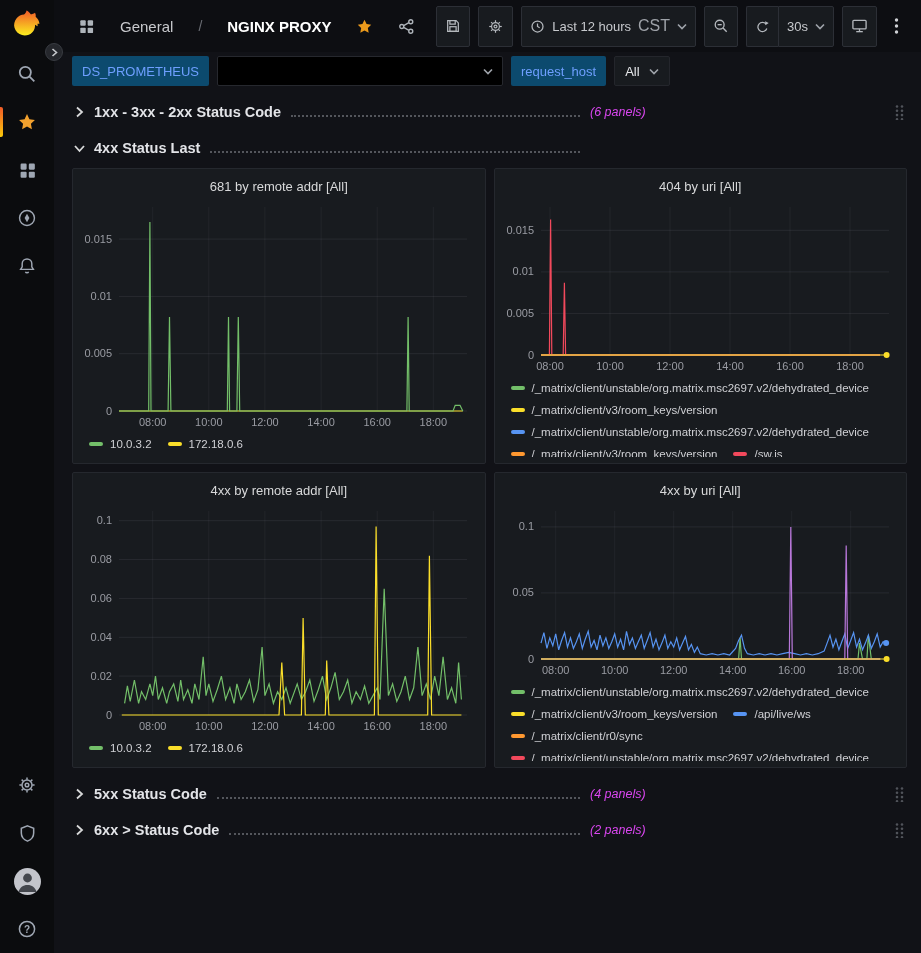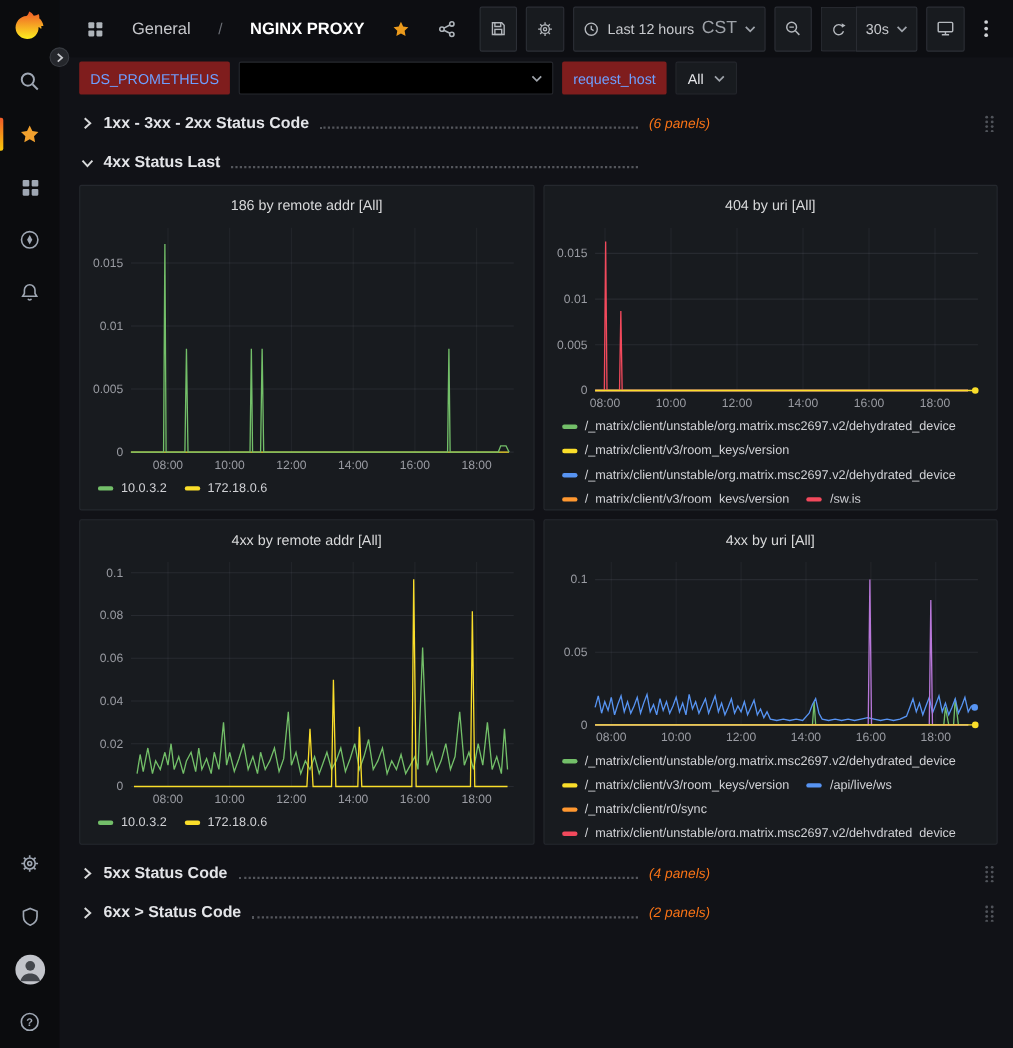--- a/index.html
+++ b/index.html
@@ -24,31 +24,31 @@
   .crumb .iconbtn{cursor:pointer}
   .hdr-actions{margin-left:auto;display:flex;align-items:center;gap:8px}
   .hbtn{height:41px;min-width:32px;padding:0 8px;background:#181b1f;border:1px solid #2c2f36;border-radius:2px;display:flex;align-items:center;justify-content:center;gap:7px;color:#c7c9cd;font-size:13px;cursor:pointer;white-space:nowrap}
   .hgroup{display:flex}
   .hgroup .hbtn:first-child{border-radius:2px 0 0 2px;border-right:none}
   .hgroup .hbtn:last-child{border-radius:0 2px 2px 0}
   .kebab-btn{background:transparent;border:none;min-width:22px;padding:0 4px}
   .cst{color:#9ea2a8;font-size:16px}
   
   .submenu{position:absolute;left:54px;top:52px;right:0;height:38px;display:flex;align-items:center;gap:8px;padding:0 0 0 18px}
-  .varlabel{height:30px;display:flex;align-items:center;padding:0 10px;background:#7f1d1d;border-radius:2px;color:#6e9fff;font-size:13px;font-weight:500;cursor:pointer}
+  .varlabel{height:30px;display:flex;align-items:center;padding:0 10px;background:#0c4a6e;border-radius:2px;color:#6e9fff;font-size:13px;font-weight:500;cursor:pointer}
   .varmask{width:286px;height:30px;background:#000;border:1px solid #26282e;border-radius:2px;display:flex;align-items:center;justify-content:flex-end;padding:0 9px;cursor:pointer}
   .varvalue{height:30px;display:flex;align-items:center;gap:9px;padding:0 10px;background:#181b1f;border:1px solid #24262c;border-radius:2px;color:#e6e7ea;font-size:13px;cursor:pointer}
   
   .content{position:absolute;left:54px;top:90px;right:0;bottom:0;padding:8px 14px 0 18px;overflow:hidden}
   .rowhdr{height:28px;display:flex;align-items:center;cursor:pointer}
   .rowhdr .chev{width:15px;margin-right:7px;flex:0 0 auto}
   .leadwrap{display:flex;align-items:center;width:486px;min-width:0}
   .rowttl{font-size:14.5px;font-weight:700;color:#e3e4e8;white-space:nowrap}
   .dots{flex:1;border-bottom:2px dotted #54565c;margin-left:10px;transform:translateY(4px)}
-  .pcount{font-style:italic;color:#f97316;font-size:12.5px;margin-left:10px;white-space:nowrap}
+  .pcount{font-style:italic;color:#d946ef;font-size:12.5px;margin-left:10px;white-space:nowrap}
   .rspacer{flex:1}
   .handle{flex:0 0 auto;margin-right:2px;cursor:grab}
   
   .pgrid{display:grid;grid-template-columns:1fr 1fr;gap:8px;margin:6px 0 12px}
   .panel{height:296px;background:#181b1f;border:1px solid #25282e;border-radius:2px;display:flex;flex-direction:column;padding:4px 8px 6px;overflow:hidden}
   .ptitle{height:26px;display:flex;align-items:center;justify-content:center;font-size:13px;font-weight:500;color:#d8d9da;cursor:pointer;white-space:nowrap}
   .pchart{flex:0 0 auto;cursor:crosshair}
   .plegend{flex:1;overflow:hidden;padding:2px 0 0 8px;font-size:11.5px}
   .lrow{display:flex;gap:16px;white-space:nowrap;overflow:hidden;line-height:22px;height:22px}
   .litem{display:inline-flex;align-items:center;gap:7px;color:#d0d1d5;cursor:pointer;flex:0 0 auto}
@@ -294,21 +294,21 @@
     <div class="leadwrap">
       <span class="rowttl">4xx Status Last</span>
       <div class="dots"></div>
     </div>
     <span class="pcount"></span>
     <div class="rspacer"></div>
   </div>
 
   <div class="pgrid">
     <div class="panel">
-      <div class="ptitle">186 by remote addr [All]</div>
+      <div class="ptitle">681 by remote addr [All]</div>
       <div class="pchart">
           <svg width="396" height="232" viewBox="0 0 396 232">
             <line x1="71.7" y1="8" x2="71.7" y2="212" stroke="rgba(204,204,220,0.06)"></line>
             <line x1="127.8" y1="8" x2="127.8" y2="212" stroke="rgba(204,204,220,0.06)"></line>
             <line x1="183.9" y1="8" x2="183.9" y2="212" stroke="rgba(204,204,220,0.06)"></line>
             <line x1="240.1" y1="8" x2="240.1" y2="212" stroke="rgba(204,204,220,0.06)"></line>
             <line x1="296.2" y1="8" x2="296.2" y2="212" stroke="rgba(204,204,220,0.06)"></line>
             <line x1="352.3" y1="8" x2="352.3" y2="212" stroke="rgba(204,204,220,0.06)"></line>
             <line x1="38" y1="212.0" x2="386" y2="212.0" stroke="rgba(204,204,220,0.09)"></line>
             <text x="31" y="215.5" text-anchor="end" font-size="11" fill="#9a9ca3">0</text>

